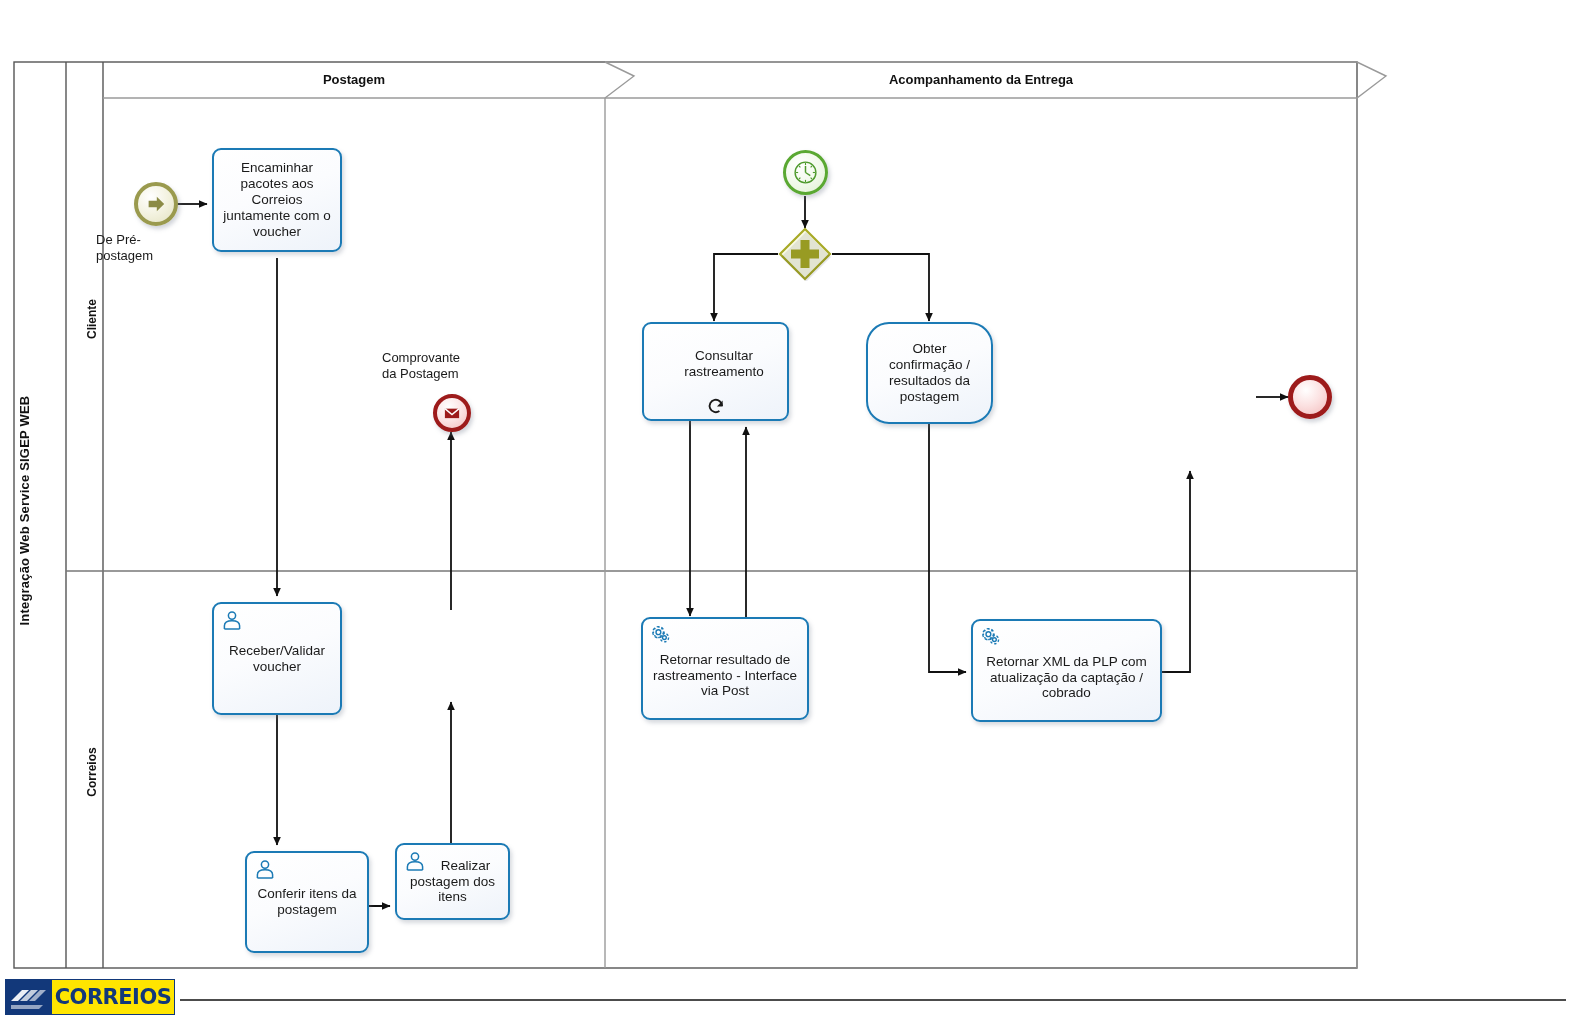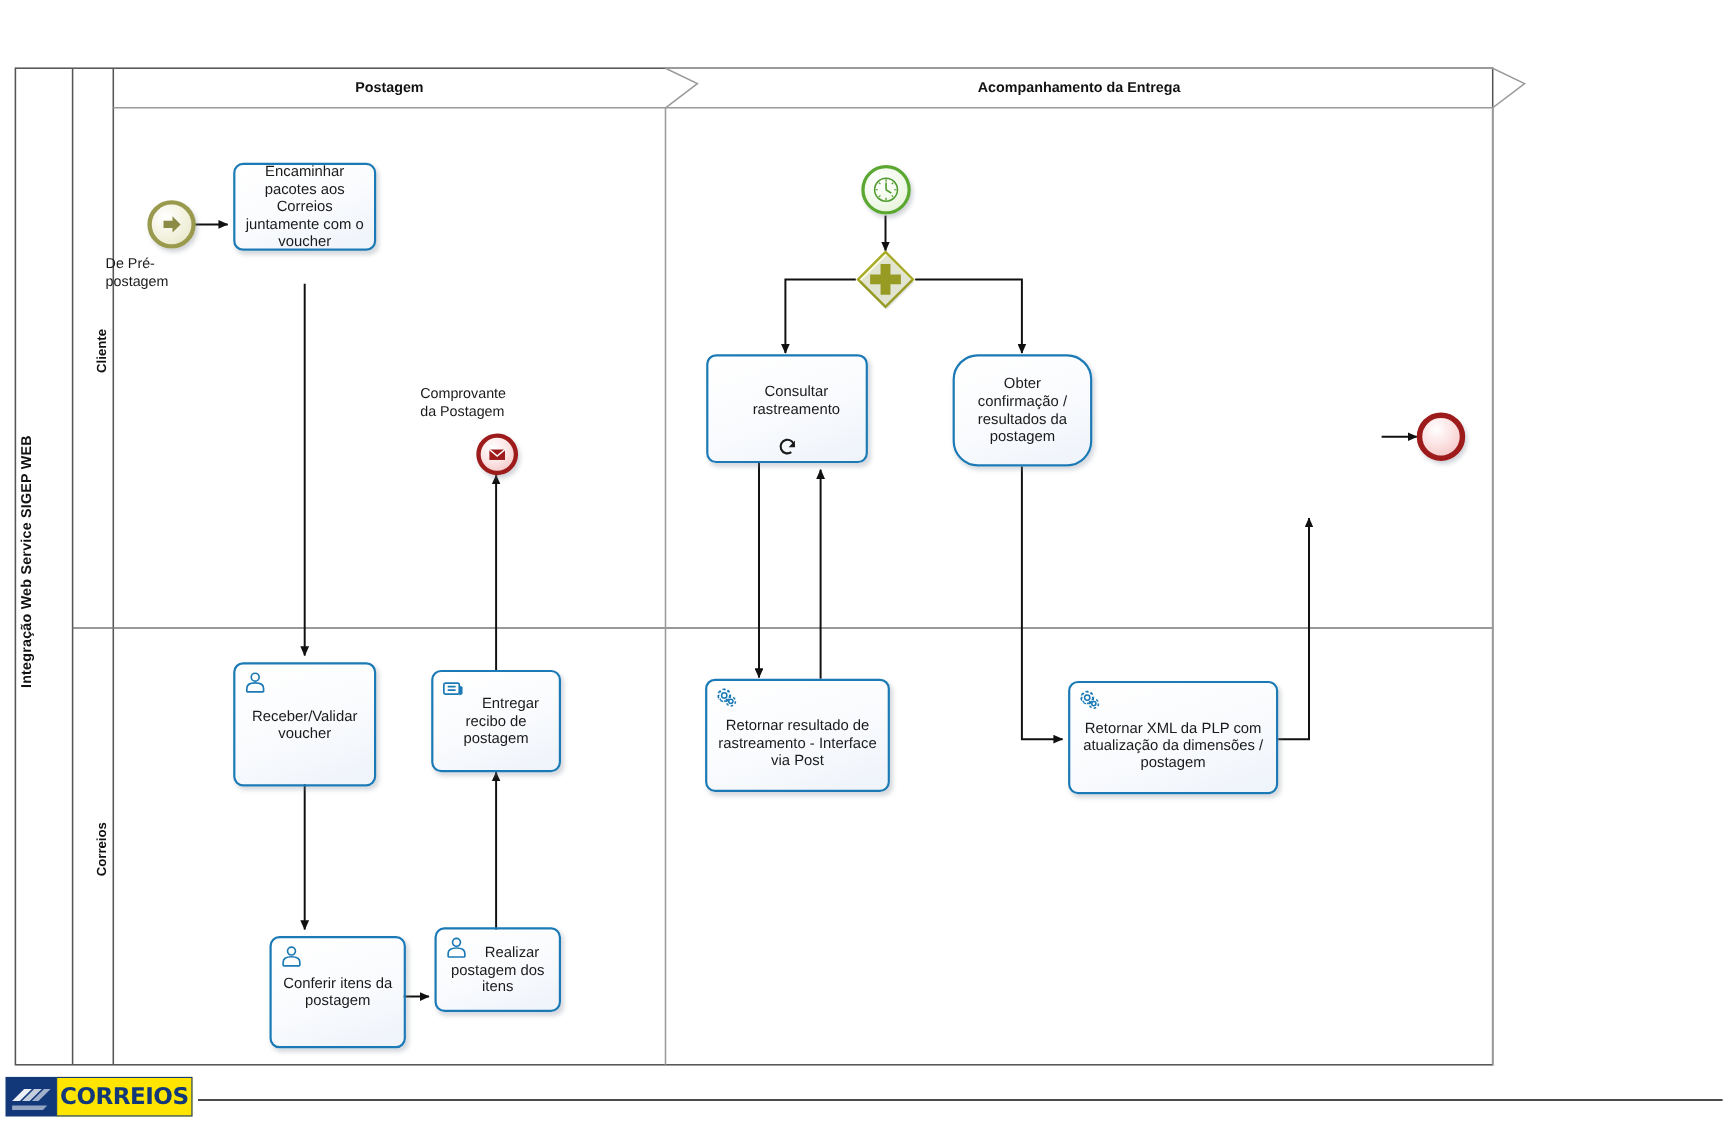--- a/index.html
+++ b/index.html
@@ -168,21 +168,21 @@
   <div class="gateway" style="left:778px;top:227px;">
     <svg viewBox="0 0 54 54" width="54" height="54">
       <g transform="translate(2,2)">
         <path d="M25 0 L50 25 L25 50 L0 25 z" fill="#fafbe4" stroke="#a8aa26" stroke-width="2.2"></path>
         <path d="M20.5 11 h9 v9.5 h9.5 v9 h-9.5 v9.5 h-9 v-9.5 h-9.5 v-9 h9.5 z" fill="#a8aa26"></path>
       </g>
       <path d="M27 4 L52 29 L27 54 L2 29 z" fill="rgba(120,130,145,.18)" transform="translate(1,1)" style="mix-blend-mode:multiply"></path>
     </svg>
   </div>
 
-  <div class="task" style="left:212px;top:148px;width:130px;height:80px;">
+  <div class="task" style="left:212px;top:148px;width:130px;height:104px;">
     <div class="tlabel">Encaminhar pacotes aos Correios juntamente com o voucher</div>
   </div>
 
   <div class="task" style="left:642px;top:322px;width:147px;height:99px;padding-left:17px;">
     <div class="tlabel" style="margin-bottom:16px;">Consultar rastreamento</div>
     <svg class="loop-marker" viewBox="0 0 20 18">
       <path d="M16 10 a6.2 6.2 0 1 0 -2.6 5" fill="none" stroke="#1a1a1a" stroke-width="1.9"></path>
       <path d="M16.6 4.5 L16.6 10.6 L11 10.6 z" fill="#1a1a1a"></path>
     </svg>
   </div>
@@ -194,29 +194,20 @@
 
   <div class="task" style="left:212px;top:602px;width:130px;height:113px;">
     <svg class="task-icon" viewBox="0 0 22 20">
       <circle cx="11" cy="5.6" r="3.6" fill="none" stroke="#1b7ab5" stroke-width="1.5"></circle>
       <path d="M3.4 19 v-3.2 c0-3.4 3.4-5 7.6-5 s7.6 1.6 7.6 5 V19" fill="none" stroke="#1b7ab5" stroke-width="1.5"></path>
       <line x1="3.4" y1="19" x2="18.6" y2="19" stroke="#1b7ab5" stroke-width="1.5"></line>
     </svg>
     <div class="tlabel">Receber/Validar voucher</div>
   </div>
 
-  <div class="task" style="left:392px;top:609px;width:118px;height:93px;">
-    <svg class="task-icon" viewBox="0 0 22 20">
-      <rect x="2.5" y="4" width="14" height="10" rx="1.6" fill="none" stroke="#1b7ab5" stroke-width="1.5"></rect>
-      <line x1="6" y1="7.2" x2="13.2" y2="7.2" stroke="#1b7ab5" stroke-width="1.4"></line>
-      <line x1="6" y1="10.4" x2="13.2" y2="10.4" stroke="#1b7ab5" stroke-width="1.4"></line>
-      <path d="M16.5 6 l3 1.6 v6.2 l-3 1.4 z" fill="#1b7ab5"></path>
-    </svg>
-    <div class="tlabel indent">Entregar recibo de postagem</div>
-  </div>
 
   <div class="task" style="left:218px;top:851px;width:124px;height:102px;margin-left:27px;">
     <svg class="task-icon" viewBox="0 0 22 20">
       <circle cx="11" cy="5.6" r="3.6" fill="none" stroke="#1b7ab5" stroke-width="1.5"></circle>
       <path d="M3.4 19 v-3.2 c0-3.4 3.4-5 7.6-5 s7.6 1.6 7.6 5 V19" fill="none" stroke="#1b7ab5" stroke-width="1.5"></path>
       <line x1="3.4" y1="19" x2="18.6" y2="19" stroke="#1b7ab5" stroke-width="1.5"></line>
     </svg>
     <div class="tlabel">Conferir itens da postagem</div>
   </div>
 
@@ -247,21 +238,21 @@
     <svg class="task-icon" viewBox="0 0 22 20">
       <g fill="none" stroke="#1b7ab5" stroke-width="1.4">
         <circle cx="8.4" cy="7.2" r="2.4"></circle>
         <path d="M8.4 1.4 l1.1 1.1 M8.4 13 l1.1 -1.1 M2.6 7.2 l1.5 0 M14.2 7.2 l-1.5 0
                  M4.3 3.1 l1.1 1.1 M12.5 11.3 l-1.1 -1.1 M12.5 3.1 l-1.1 1.1 M4.3 11.3 l1.1 -1.1"></path>
         <circle cx="8.4" cy="7.2" r="5.6" stroke-dasharray="2.6 2.2"></circle>
         <circle cx="14.4" cy="12.6" r="1.9"></circle>
         <circle cx="14.4" cy="12.6" r="4.2" stroke-dasharray="2.3 2"></circle>
       </g>
     </svg>
-    <div class="tlabel" style="padding-top:14px;">Retornar XML da PLP com atualização da dimensões / postagem</div>
+    <div class="tlabel" style="padding-top:14px;">Retornar XML da PLP com atualização da captação / cobrado</div>
   </div>
 
   <div id="logo">
     <div class="mark">
       <svg viewBox="0 0 46 36" width="46" height="36">
         <path d="M6 22 L17 11 L24 11 L13 22 z" fill="#ffffff" opacity=".92"></path>
         <path d="M15 22 L26 11 L33 11 L22 22 z" fill="#ffffff" opacity=".75"></path>
         <path d="M24 22 L35 11 L41 11 L30 22 z" fill="#ffffff" opacity=".6"></path>
         <path d="M6 26 L38 26 L34 30 L6 30 z" fill="#ffffff" opacity=".55"></path>
       </svg>

